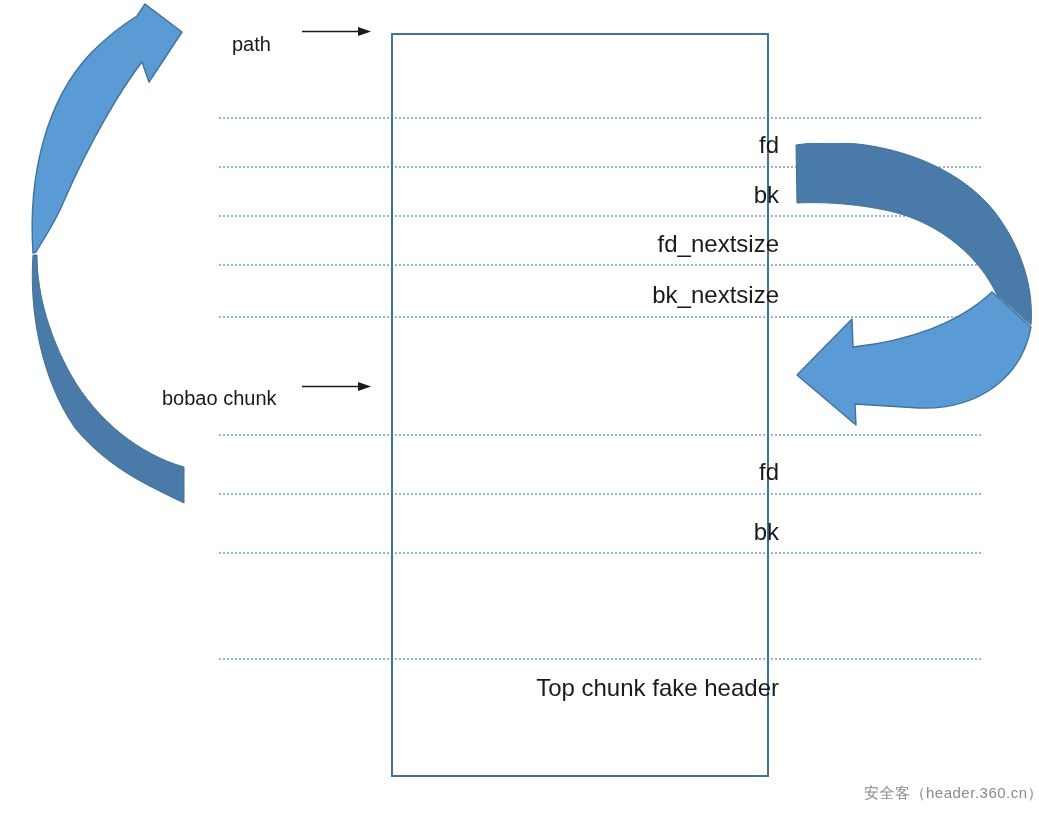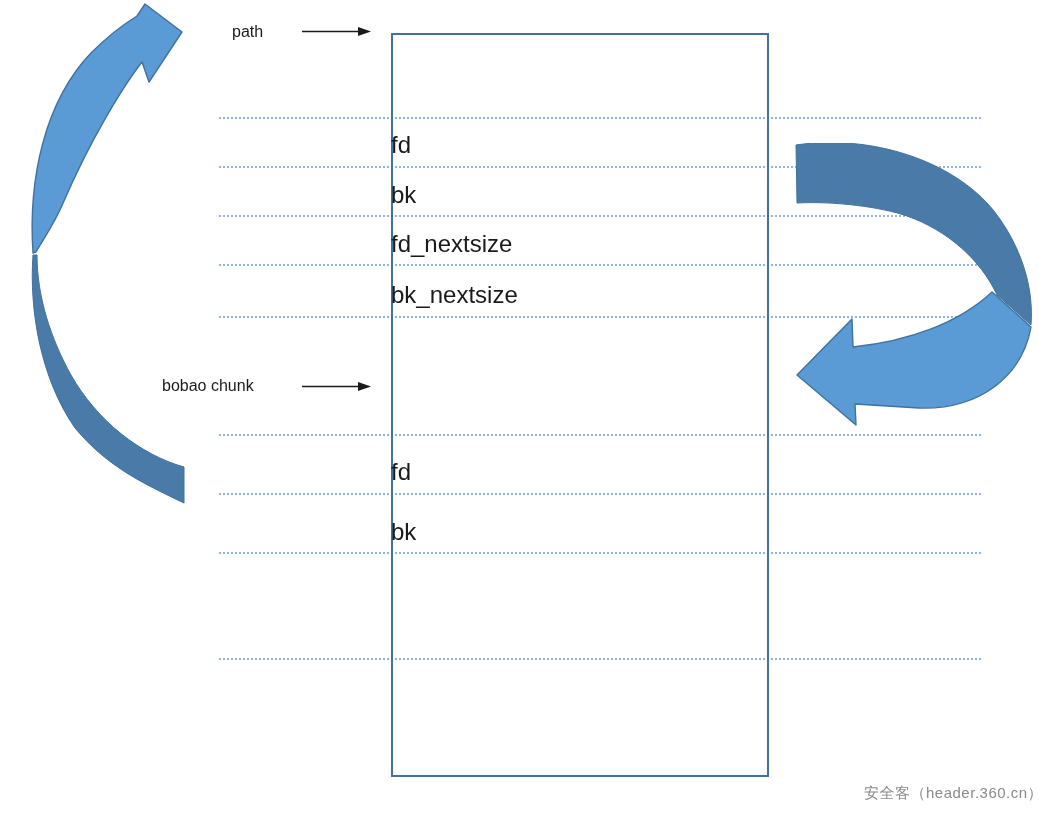--- a/index.html
+++ b/index.html
@@ -28,31 +28,33 @@
   .box{
     position:absolute;
     left:391px;top:33px;width:378px;height:744px;
     border:2.5px solid var(--box-border);
     box-sizing:border-box;
     background:transparent;
   }
   .cell{
     position:absolute;
     left:391px;width:360px;
-    text-align:left;
+    text-align:right;
     font-size:24px;line-height:28px;
     color:var(--text-color);
     z-index:3;
+    padding-left:28px;
   }
   .side-label{
     position:absolute;
-    font-size:16px;line-height:28px;
+    font-size:20px;line-height:28px;
     color:var(--text-color);
     z-index:3;
     white-space:nowrap;
+    margin-top:12px;
   }
   .harrow{position:absolute;z-index:3;}
   .curved{position:absolute;z-index:4;}
   .curved .light{fill:var(--arrow-light);stroke:var(--arrow-outline);stroke-width:1.4;stroke-linejoin:round;}
   .curved .dark{fill:var(--arrow-dark);stroke:var(--arrow-outline);stroke-width:1;stroke-linejoin:round;}
   .harrow line{stroke:var(--text-color);stroke-width:1.6;}
   .harrow polygon{fill:var(--text-color);}
   .watermark{
     position:absolute;
     left:864px;top:781px;
@@ -80,20 +82,21 @@
   <div class="dotted" style="top:658px"></div>
 
   <div class="box"></div>
 
   <div class="cell" style="top:131px">fd</div>
   <div class="cell" style="top:181px">bk</div>
   <div class="cell" style="top:281px">bk_nextsize</div>
   <div class="cell" style="top:230px">fd_nextsize</div>
   <div class="cell" style="top:458px">fd</div>
   <div class="cell" style="top:518px">bk</div>
+  <div class="cell" style="top:674px">Top chunk fake header</div>
 
   <div class="side-label" style="left:232px;top:18px">path</div>
   <svg class="harrow" style="left:302px;top:25px" width="70" height="13" viewBox="0 0 70 13">
     <line x1="0" y1="6.5" x2="57" y2="6.5"></line>
     <polygon points="56,2 69,6.5 56,11"></polygon>
   </svg>
 
   <div class="side-label" style="left:162px;top:372px">bobao chunk</div>
   <svg class="harrow" style="left:302px;top:380px" width="70" height="13" viewBox="0 0 70 13">
     <line x1="0" y1="6.5" x2="57" y2="6.5"></line>

